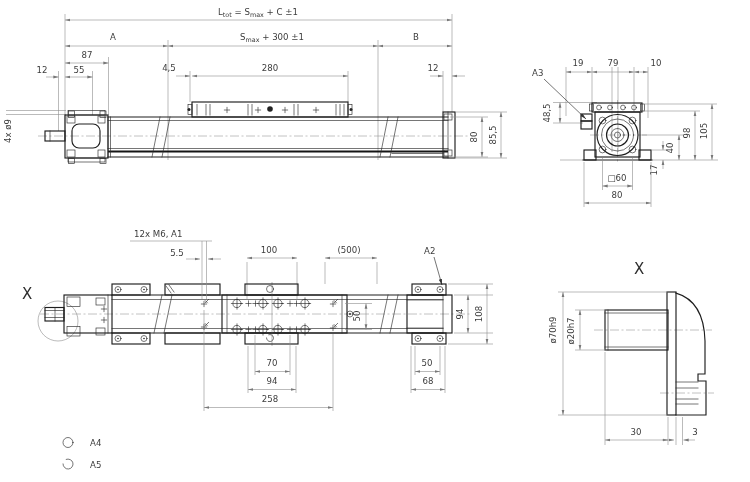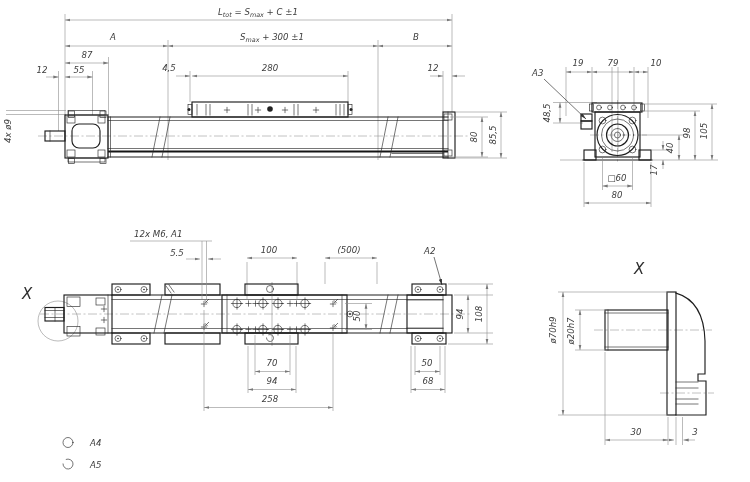--- a/index.html
+++ b/index.html
@@ -1,16 +1,16 @@
 <!DOCTYPE html>
 <html><head>
 <meta charset="utf-8">
 <style>
   html,body{margin:0;padding:0;background:#fff;}
-  #stage{width:750px;height:482px;background:#ffffff;position:relative;font-family:"DejaVu Sans",sans-serif;font-style:italic;}
+  #stage{width:750px;height:482px;background:#ffffff;position:relative;font-family:"DejaVu Sans",sans-serif;}
   svg{display:block}
   .o  {stroke:#1e1e1e;stroke-width:1.15;fill:none;stroke-linecap:square;}
   .o2 {stroke:#2b2b2b;stroke-width:0.65;fill:none;stroke-linecap:square;}
   .th {stroke:#151515;stroke-width:1.9;fill:none;}
   .d  {stroke:#8d8d8d;stroke-width:0.6;fill:none;}
   .dm {stroke:#8d8d8d;stroke-width:0.6;fill:none;marker-start:url(#arw);marker-end:url(#arw);}
   .de {stroke:#8d8d8d;stroke-width:0.6;fill:none;marker-end:url(#arw);}
   .ld {stroke:#3a3a3a;stroke-width:0.7;fill:none;marker-end:url(#arwd);}
   .cl {stroke:#8f8f8f;stroke-width:0.55;fill:none;stroke-dasharray:9 2.5 2 2.5;}
   .t  {font-family:"DejaVu Sans",sans-serif;font-size:8.6px;fill:#3c3c3c;}

